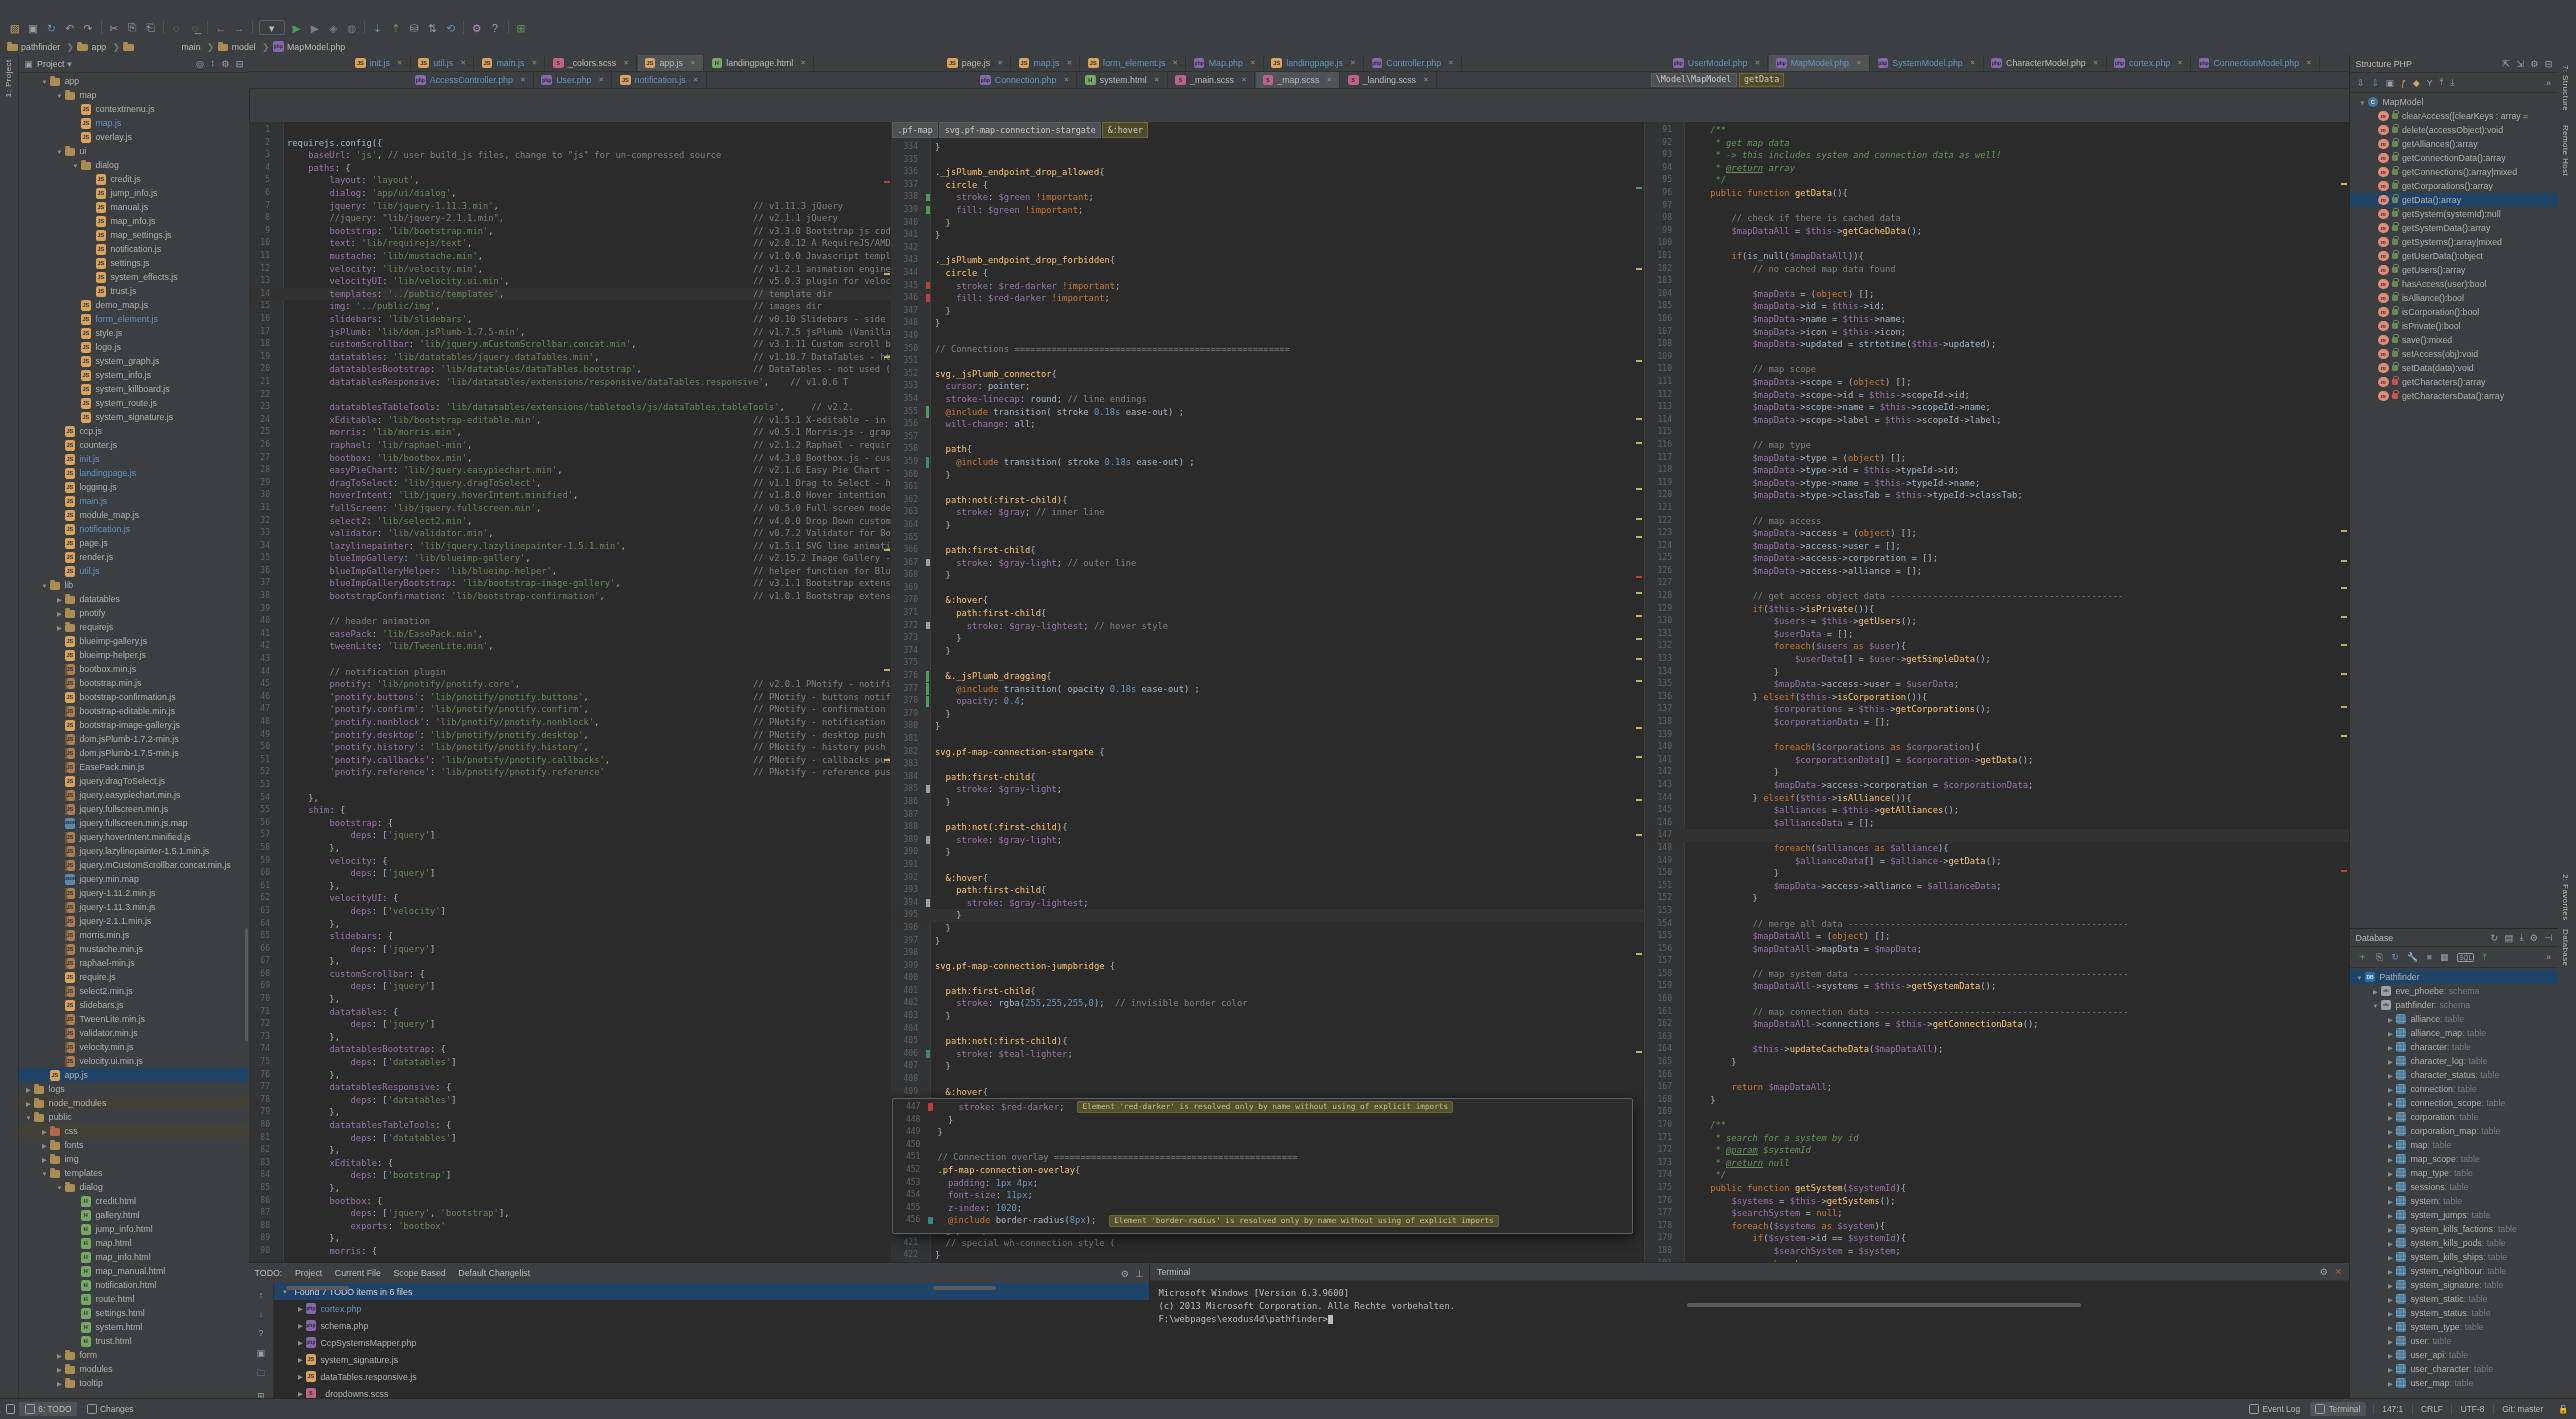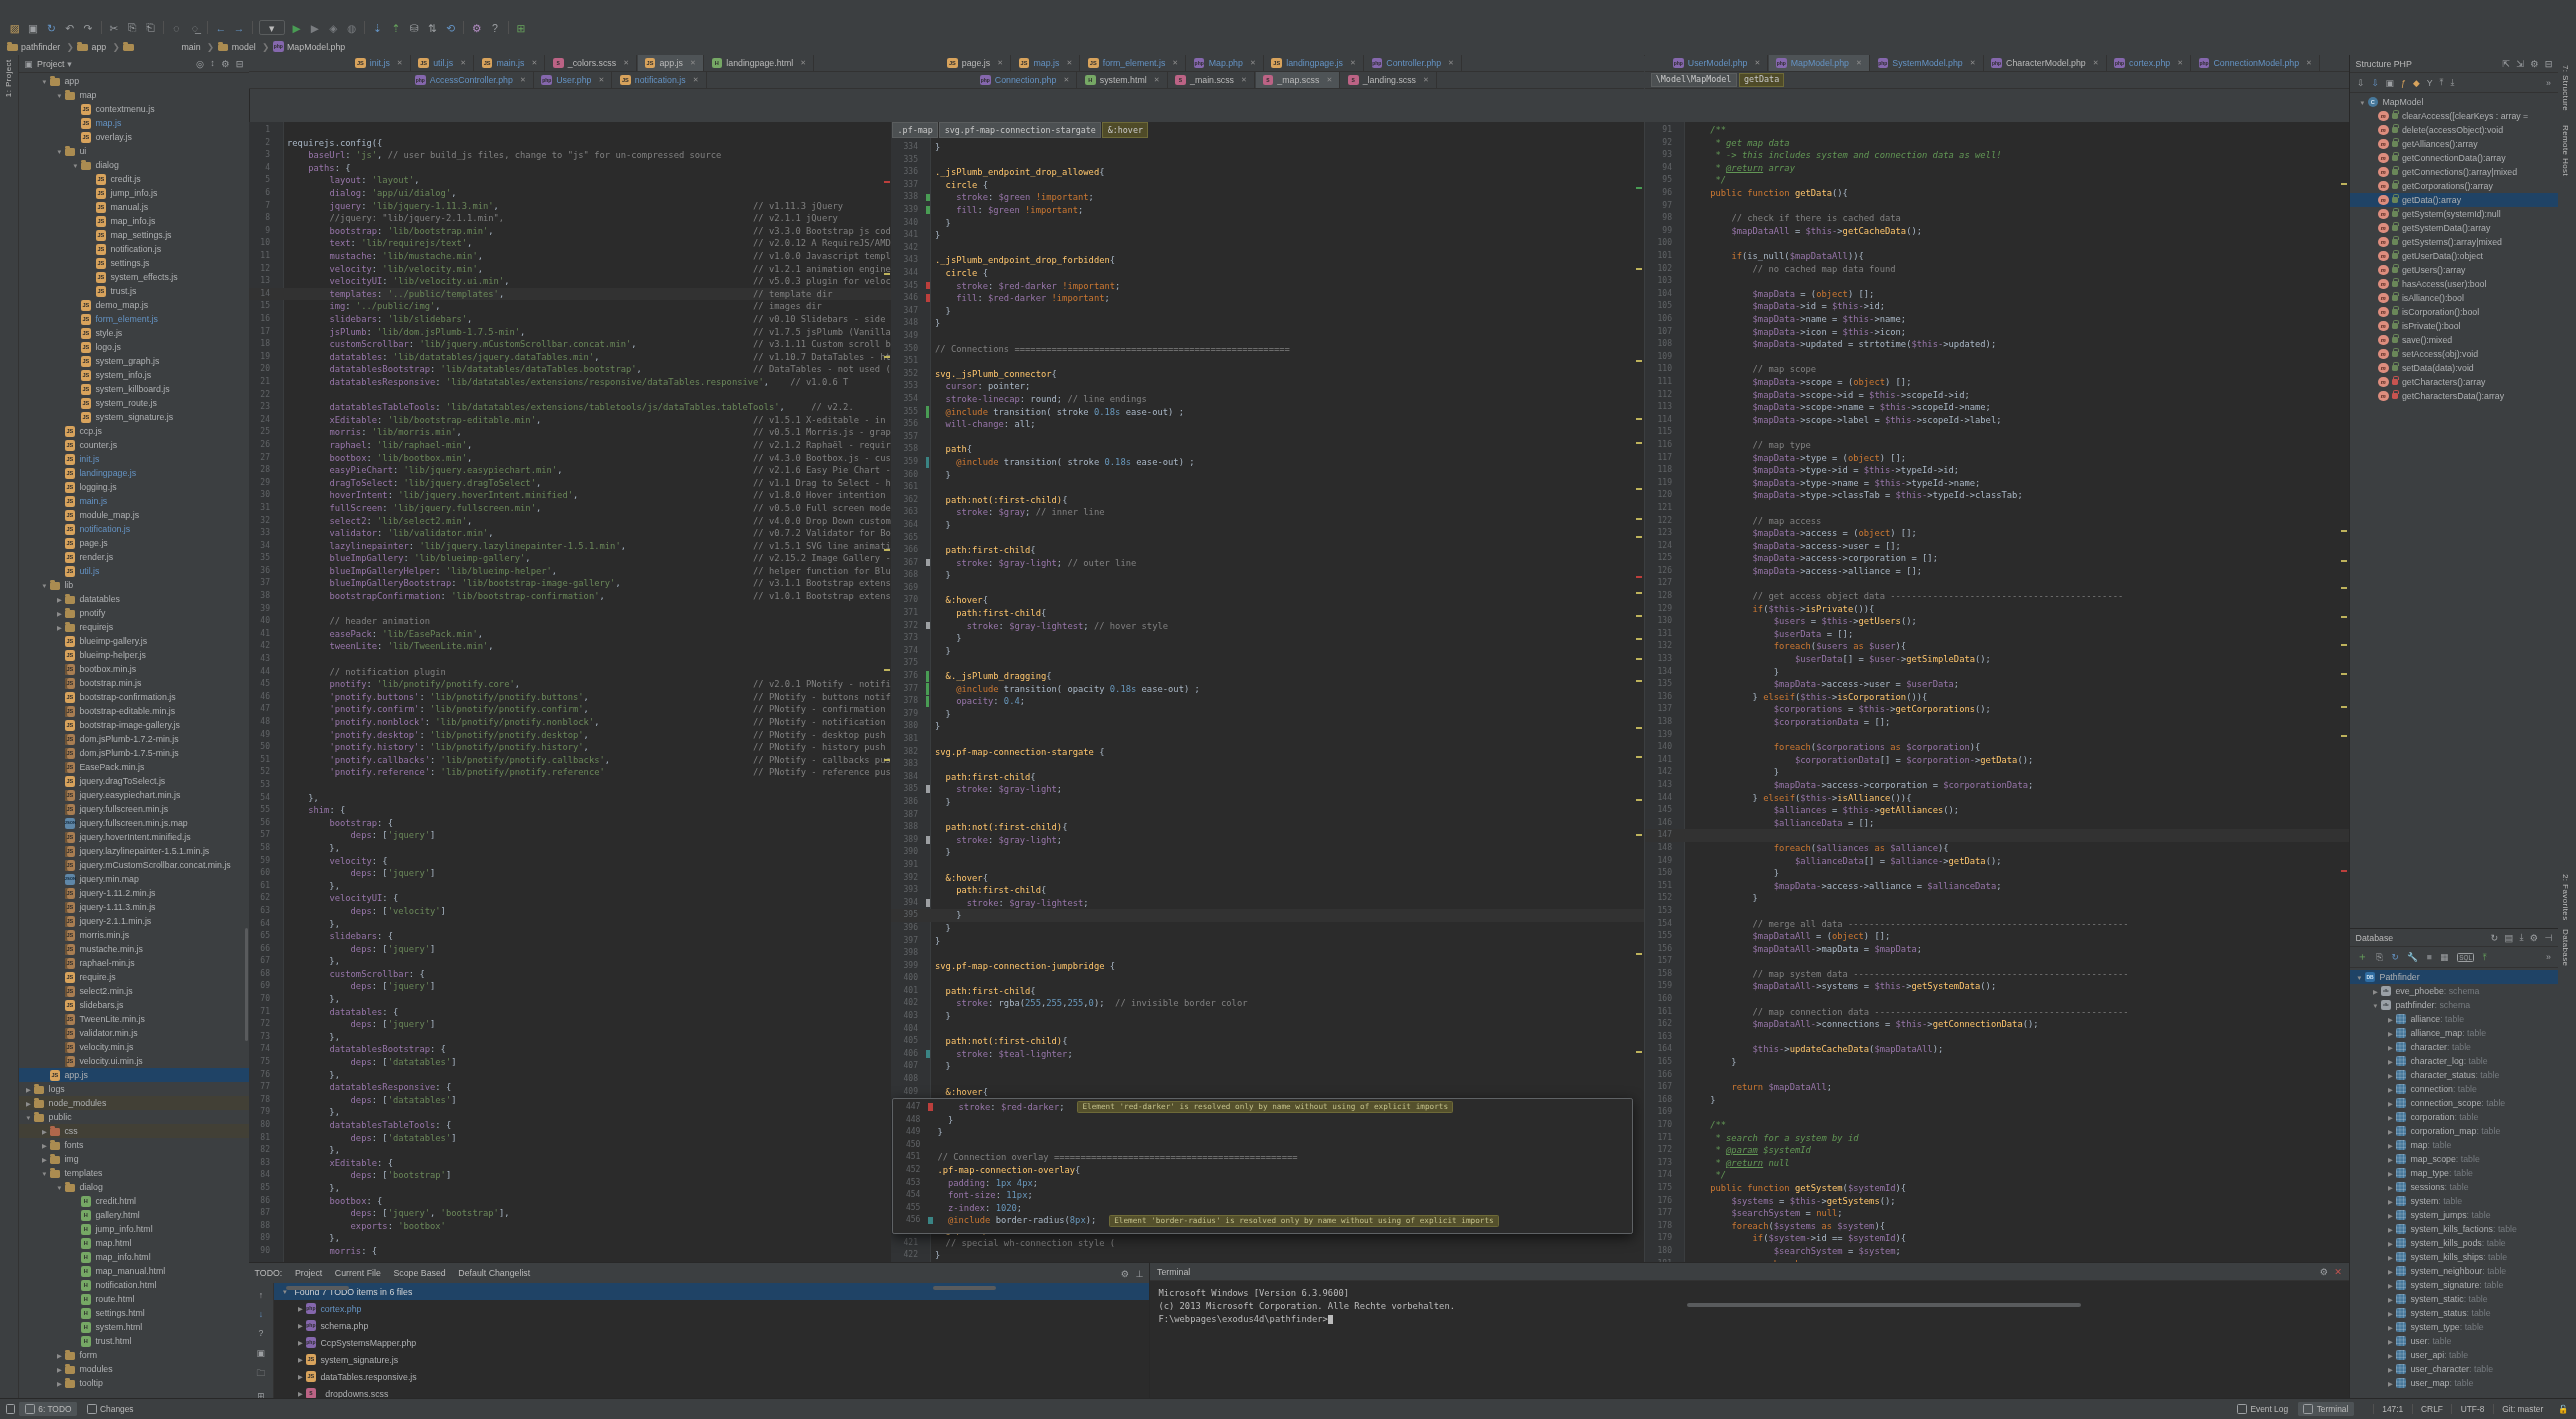--- a/index.html
+++ b/index.html
@@ -1753,21 +1753,21 @@
     <span class="miniicon" style="margin-left:5.6px;"></span>
     <span id="sbLeft" style="display:flex;">
         <span class="sbbtn on"><span class="miniicon"></span>6: TODO</span>
         <span class="sbbtn"><span class="miniicon"></span>Changes</span>
       </span>
     <span style="flex:1;"></span>
     <span id="sbRightBtns" style="display:flex;">
         <span class="sbbtn"><span class="miniicon"></span>Event Log</span>
         <span class="sbbtn on"><span class="miniicon"></span>Terminal</span>
       </span>
-    <span id="sbSegs" style="display:flex;margin-left:19px;">
+    <span id="sbSegs" style="display:flex;margin-left:7px;">
         <span class="sbseg">147:1</span>
         <span class="sbseg">CRLF</span>
         <span class="sbseg">UTF-8</span>
         <span class="sbseg">Git: master</span>
       </span>
     <span style="padding:0 7px;color:#9da0a3;">🔓</span>
   </div>
 </div>
 
 

